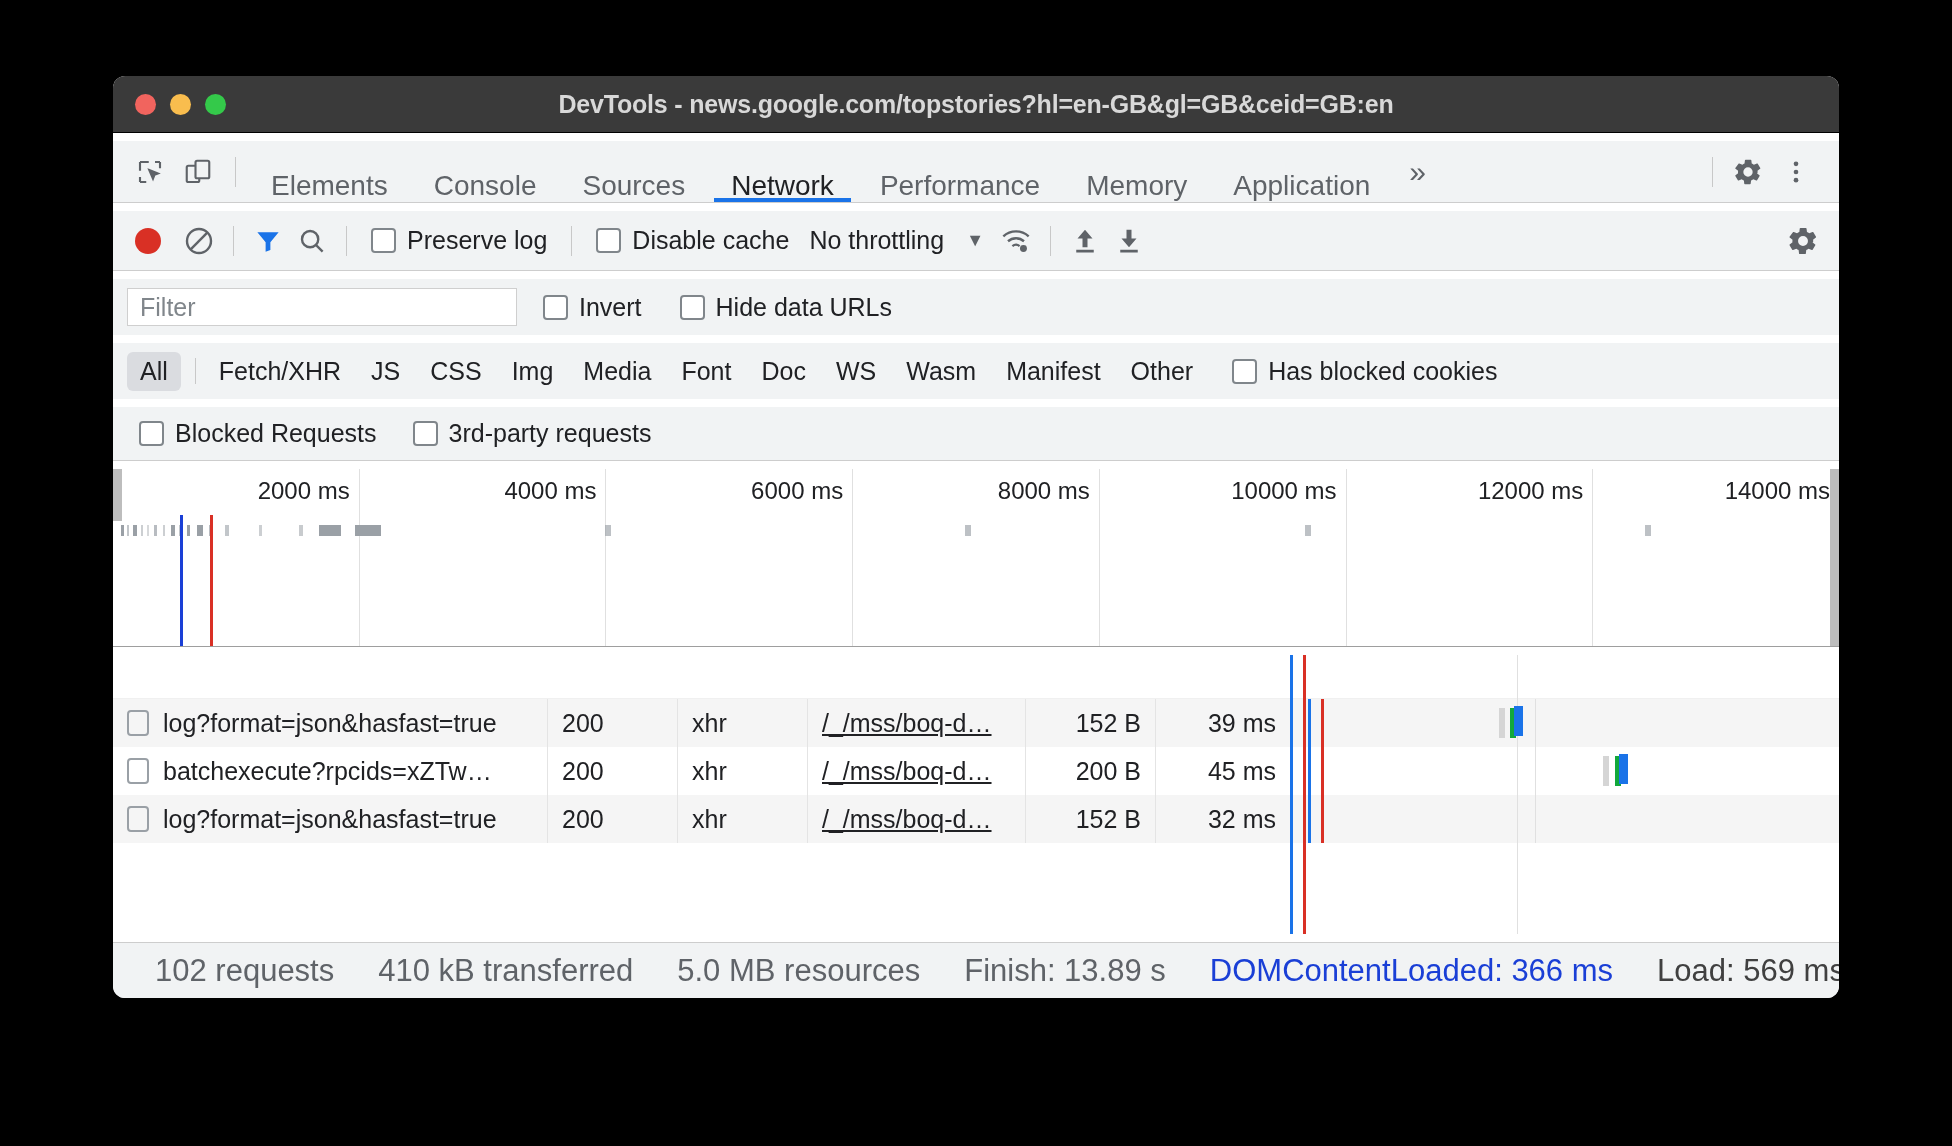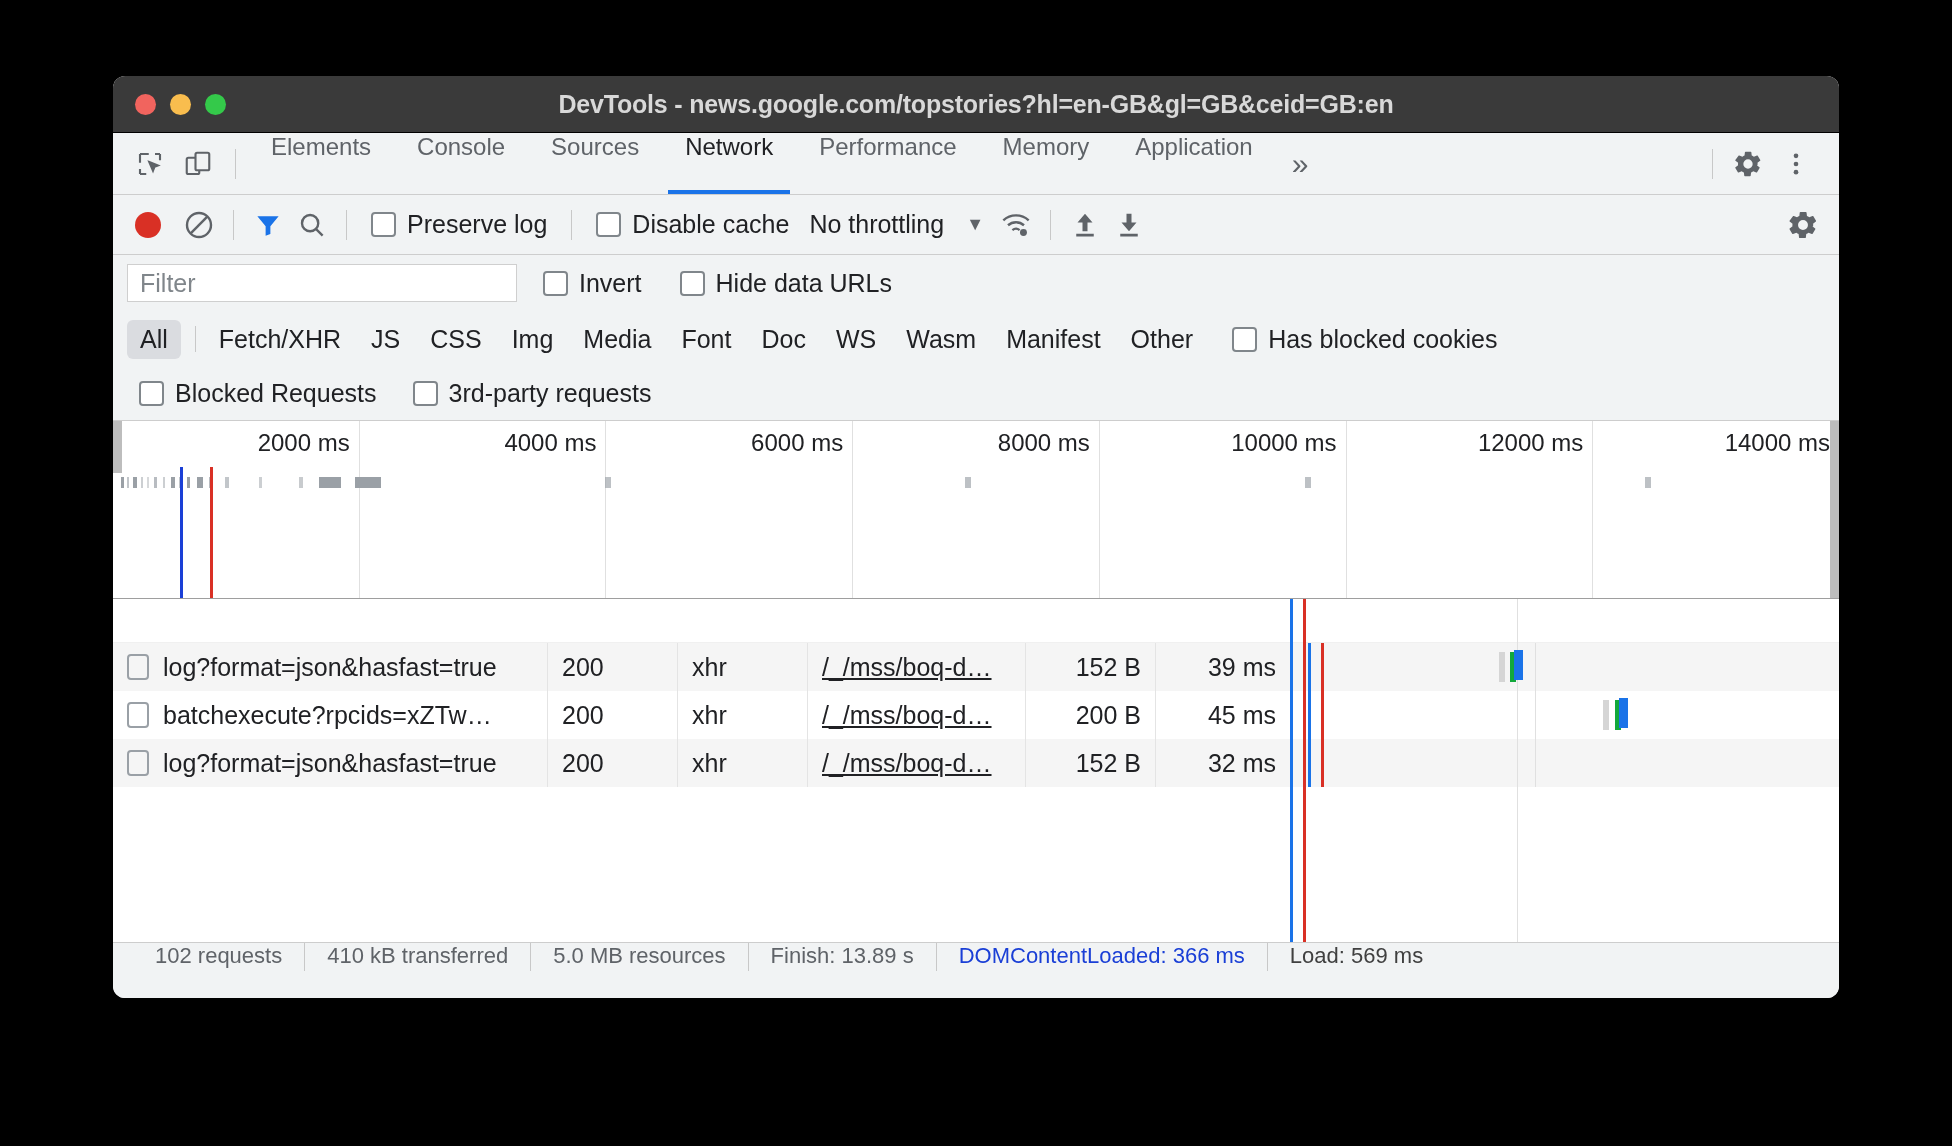--- a/index.html
+++ b/index.html
@@ -15,21 +15,21 @@
     background: #000;
   }
   .window {
     position: absolute;
     left: 113px; top: 76px;
     width: 1726px; height: 922px;
     background: #fff;
     border-radius: 12px;
     box-shadow: 0 0 42px 18px rgba(0,0,0,0.55);
     overflow: hidden;
-    display: flex; flex-direction: column;
+    display: flex; flex-direction: column; gap: 8px;
   }
 
   
   .titlebar {
     height: 57px; flex: none;
     background: #3a3a3a;
     display: flex; align-items: center;
     position: relative;
     border-bottom: 1px solid #000;
   }
@@ -54,23 +54,23 @@
     padding-left: 14px;
   }
   .tb-icon {
     width: 46px; height: 46px;
     display: flex; align-items: center; justify-content: center;
     border-radius: 4px; margin-right: 2px;
   }
   .vsep { width: 1px; height: 30px; background: #c8c8c8; margin: 0 12px; }
   .tabs { display: flex; align-items: stretch; height: 100%; }
   .tab {
-    display: flex; align-items: flex-start;
+    display: flex; align-items: flex-end;
     padding: 0 23px;
-    font-size: 24px; color: #5f6368;
+    font-size: 28px; color: #5f6368;
     position: relative;
     height: 100%;
   }
   .tab.active { color: #202124; }
   .tab.active::after {
     content: ""; position: absolute; left: 6px; right: 6px; bottom: 0;
     height: 4px; background: #1a73e8;
   }
   .tb-right { margin-left: auto; display: flex; align-items: center; padding-right: 18px; }
   .more-tabs { font-size: 30px; color: #5f6368; padding: 0 16px; }
@@ -211,23 +211,23 @@
   .wf-line { position: absolute; top: 0; bottom: 0; width: 3px; }
   .wf-line.dcl { background: #1a73e8; }
   .wf-line.load { background: #d93025; }
   .wf-colsep { position: absolute; top: 0; bottom: 0; width: 1px; background: #e0e0e0; }
 
   
   .statusbar {
     height: 56px; flex: none;
     background: #f1f3f4;
     border-top: 1px solid #cdcdcd;
-    display: flex; align-items: flex-start;
+    display: flex; align-items: center;
     padding: 0 20px;
-    font-size: 22px; color: #5f6368;
+    font-size: 31px; color: #5f6368;
   }
   .st-item { padding: 0 22px; white-space: nowrap; }
   .st-sep { width: 1px; height: 28px; background: #c8c8c8; }
   .st-item.dcl { color: #1a3fd6; }
   .st-item.load { color: #404040; }
 </style>
 </head>
 <body>
 
 <div class="stage">

